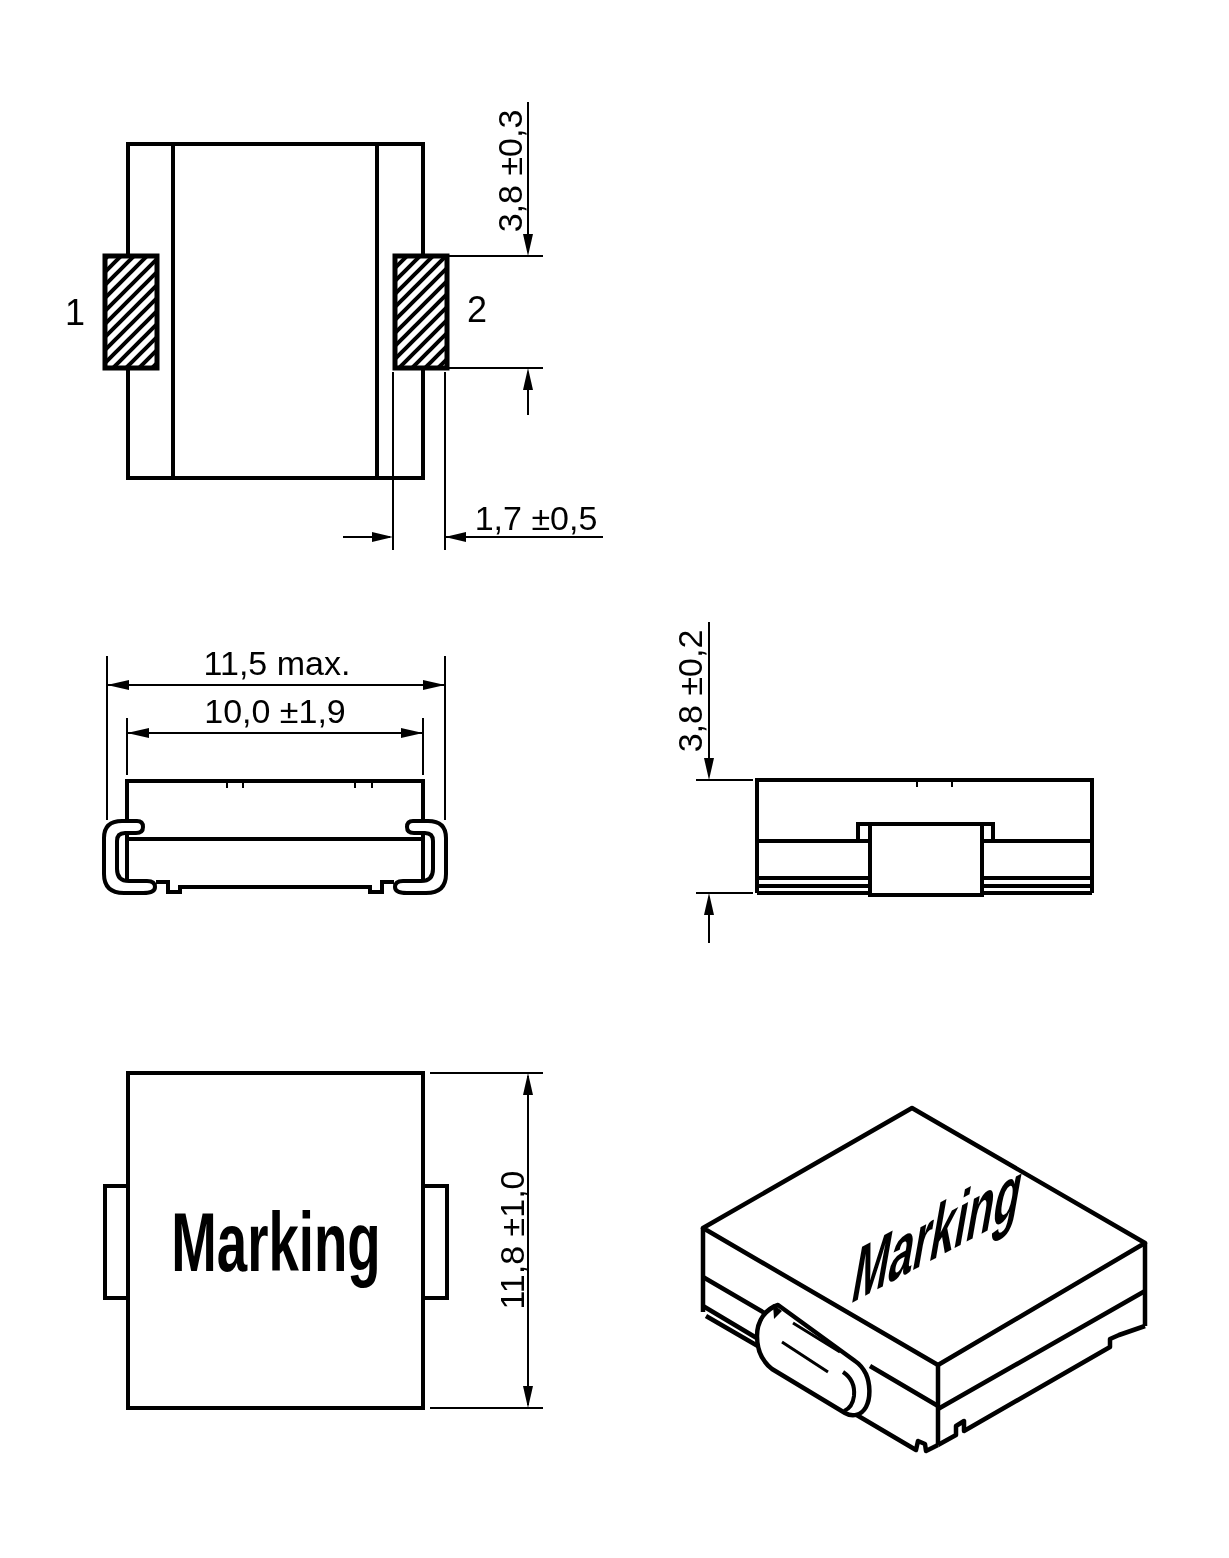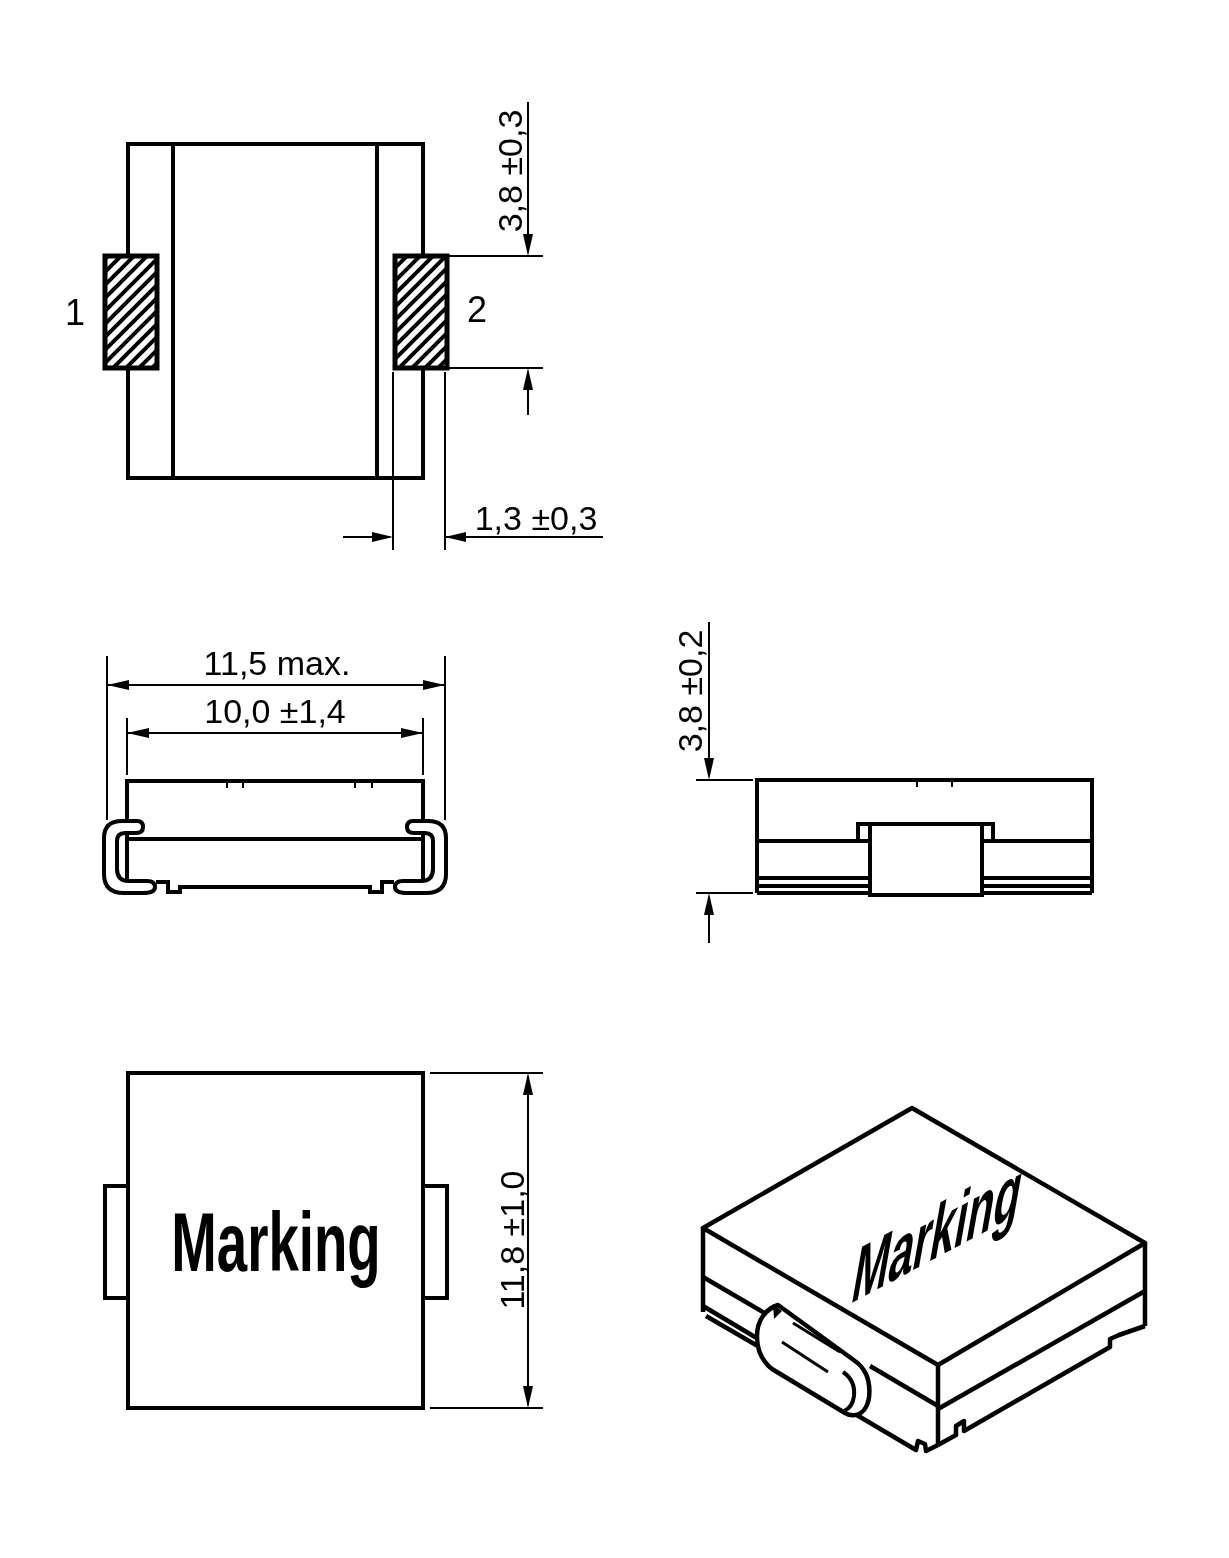--- a/index.html
+++ b/index.html
@@ -155,25 +155,25 @@
       </g>
     </g>
   </svg>
 
   <div class="lbl pin" style="left:75px; top:313px;">1</div>
 
   <div class="lbl pin" style="left:477px; top:310px;">2</div>
 
   <div class="lbl rot" style="left:510px; top:171px;">3,8 ±0,3</div>
 
-  <div class="lbl" style="left:536px; top:518px;">1,3 ±0,3</div>
+  <div class="lbl" style="left:536px; top:518px;">1,7 ±0,5</div>
 
   <div class="lbl" style="left:277px; top:663px;text-align:right;">11,5 max.</div>
 
-  <div class="lbl" style="left:275px; top:711px;">10,0 ±1,4</div>
+  <div class="lbl" style="left:275px; top:711px;">10,0 ±1,9</div>
 
   <div class="lbl rot" style="left:690px; top:691px;">3,8 ±0,2</div>
 
   <div class="lbl marking-front" style="left:276px; top:1242px;">Marking</div>
 
   <div class="lbl rot" style="left:512px; top:1240px;">11,8 ±1,0</div>
 
   <div class="lbl marking-iso" style="left:938px; top:1232px;">Marking</div>
 
 </div>

